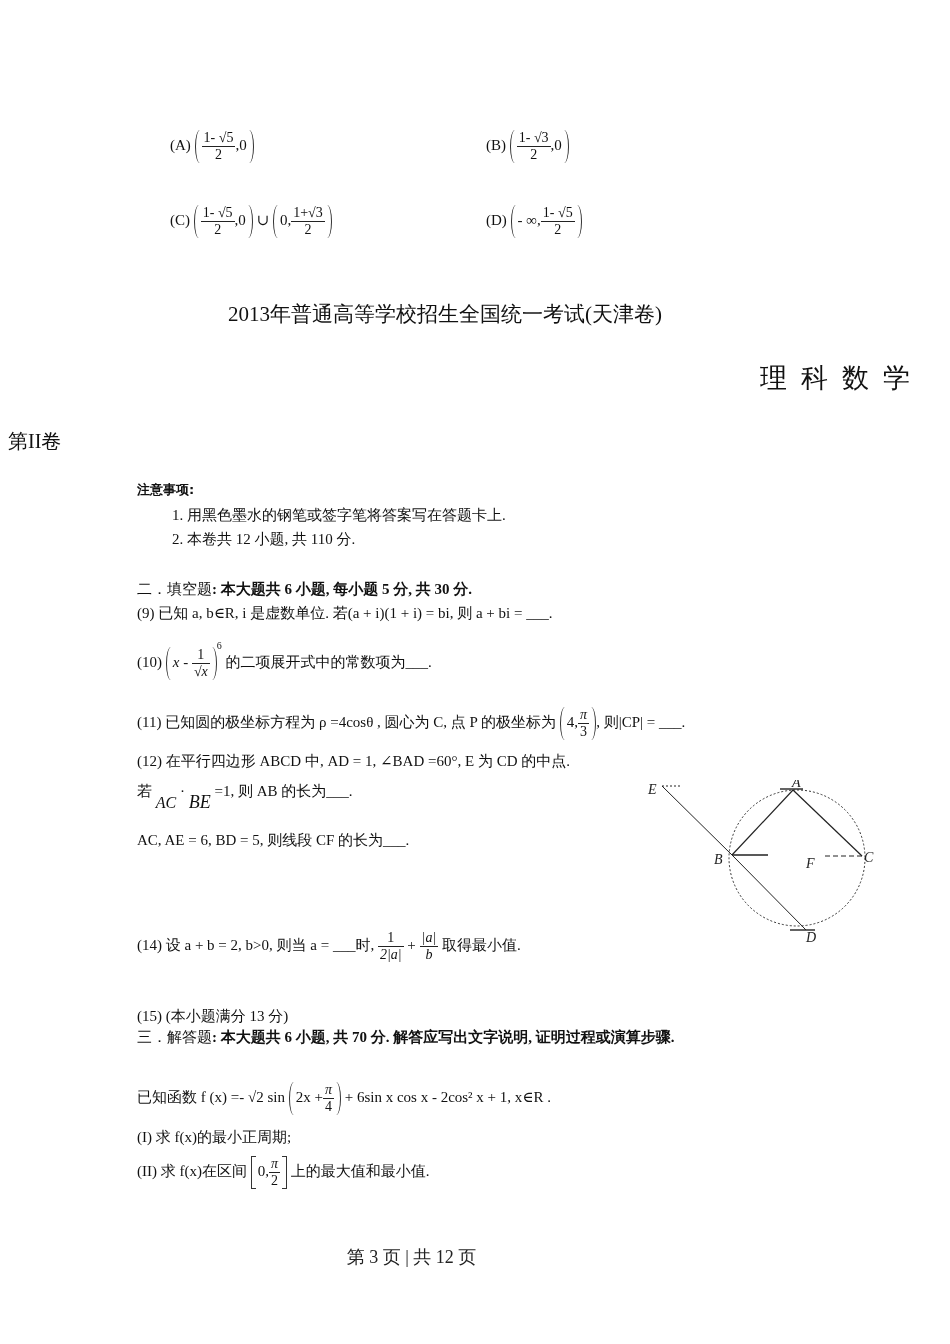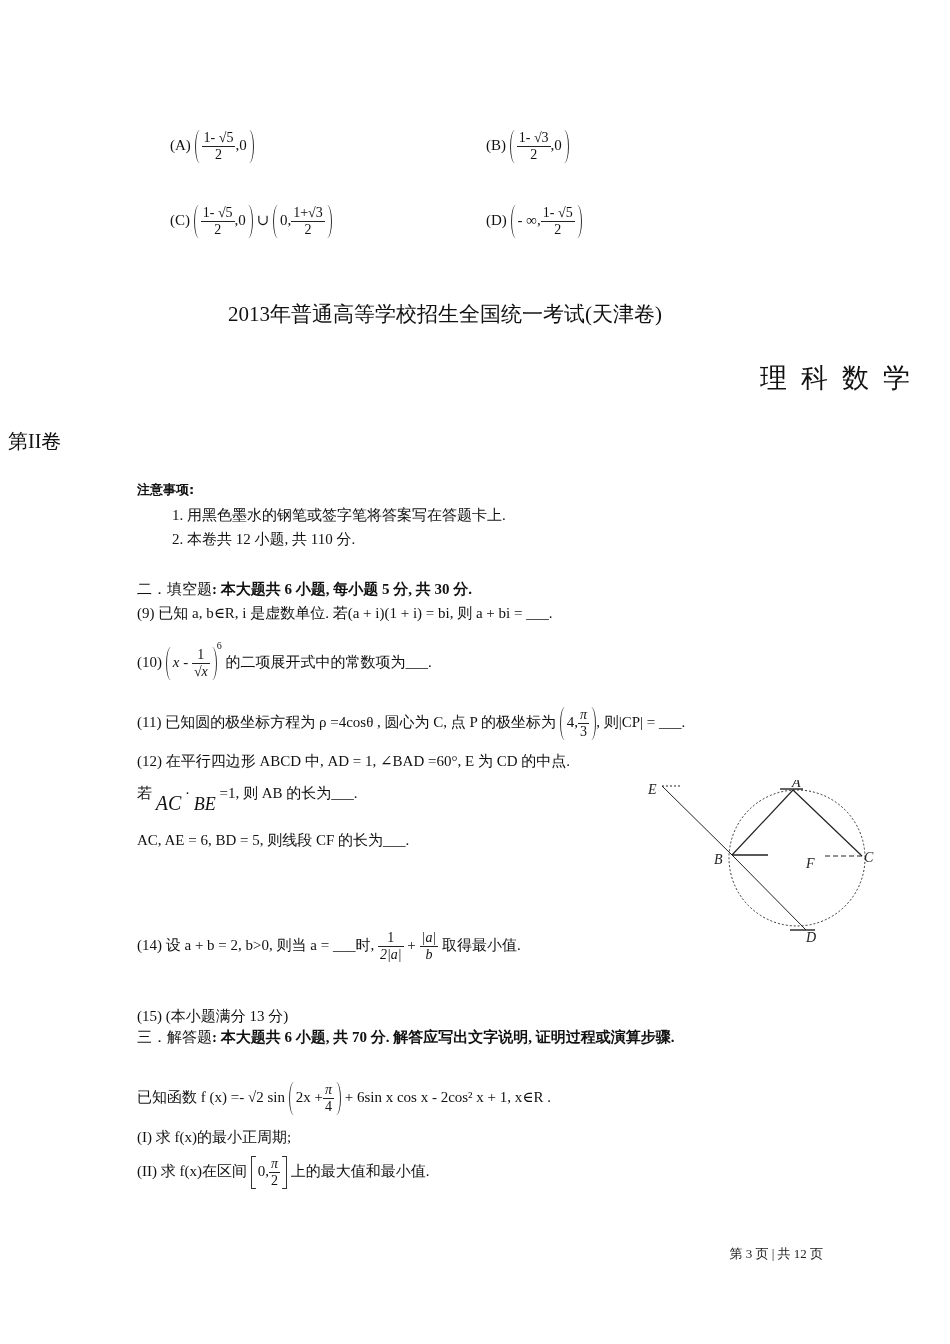--- a/index.html
+++ b/index.html
@@ -13,21 +13,21 @@
   .bracket:before, .bracket:after { content:""; position:absolute; top:0; bottom:0; width:4px; border-top:1px solid #333; border-bottom:1px solid #333; }
   .bracket:before { left:0; } .bracket:after { right:0; }
   .frac { display:inline-block; vertical-align:middle; text-align:center; font-size:14px; line-height:1.15; }
   .frac .num { display:block; border-bottom:1px solid #222; padding:0 2px; }
   .frac .den { display:block; padding:0 2px; }
   i, .it { font-style:italic; }
   .title1 { font-size:21px; left:0; width:890px; text-align:center; top:300px; }
   .title2 { font-size:27px; left:0; width:924px; text-align:right; top:360px; letter-spacing:14px; }
   .title3 { font-size:20px; left:0; width:758px; top:428px;margin-left:8px; }
   .heading-bold { font-weight:bold; font-family:"DejaVu Sans","Liberation Sans",sans-serif; font-size:13px;text-align:center; }
-  .footer { font-size:13px; left:0; width:823px; text-align:right; top:1245px; color:#222; }
+  .footer { font-size:18px; left:0; width:823px; text-align:center; top:1245px; color:#222; }
   svg text { font-family:"Liberation Serif",serif; font-style:italic; font-size:14px; fill:#222; }
 </style>
 </head>
 <body>
 
 <div class="abs" style="left:170px; top:130px;">
   <span class="opt-label">(A)</span>
   <span class="paren">
     <span class="frac"><span class="num">1- √5</span><span class="den">2</span></span><span>,0</span>
   </span>
@@ -83,21 +83,21 @@
   <span>已知圆的极坐标方程为 ρ =4cosθ , 圆心为 C, 点 P 的极坐标为</span>
   <span class="paren"><span>4,</span><span class="frac"><span class="num it">π</span><span class="den">3</span></span></span><span>, 则|CP| = ___.</span>
 </div>
 
 <div class="abs" style="left:137px; top:752px;">
   <span>(12)</span>
   <span>在平行四边形 ABCD 中, AD = 1, ∠BAD =60°, E 为 CD 的中点.</span>
 </div>
 <div class="abs" style="left:137px; top:780px;">
   <span>若</span>
-  <i style="font-size:20px; position:relative; top:12px;">AC</i>
+  <i style="font-size:16px; position:relative; top:12px;">AC</i>
   <span>·</span>
   <i style="font-size:18px; position:relative; top:12px;">BE</i>
   <span>=1, 则 AB 的长为___.</span>
 </div>
 
 <div class="abs" style="left:137px; top:828px; line-height:25px;">
   <div>AC, AE = 6, BD = 5, 则线段 CF 的长为___.</div>
 </div>
 
 <div class="abs" style="left:137px; top:930px;">

